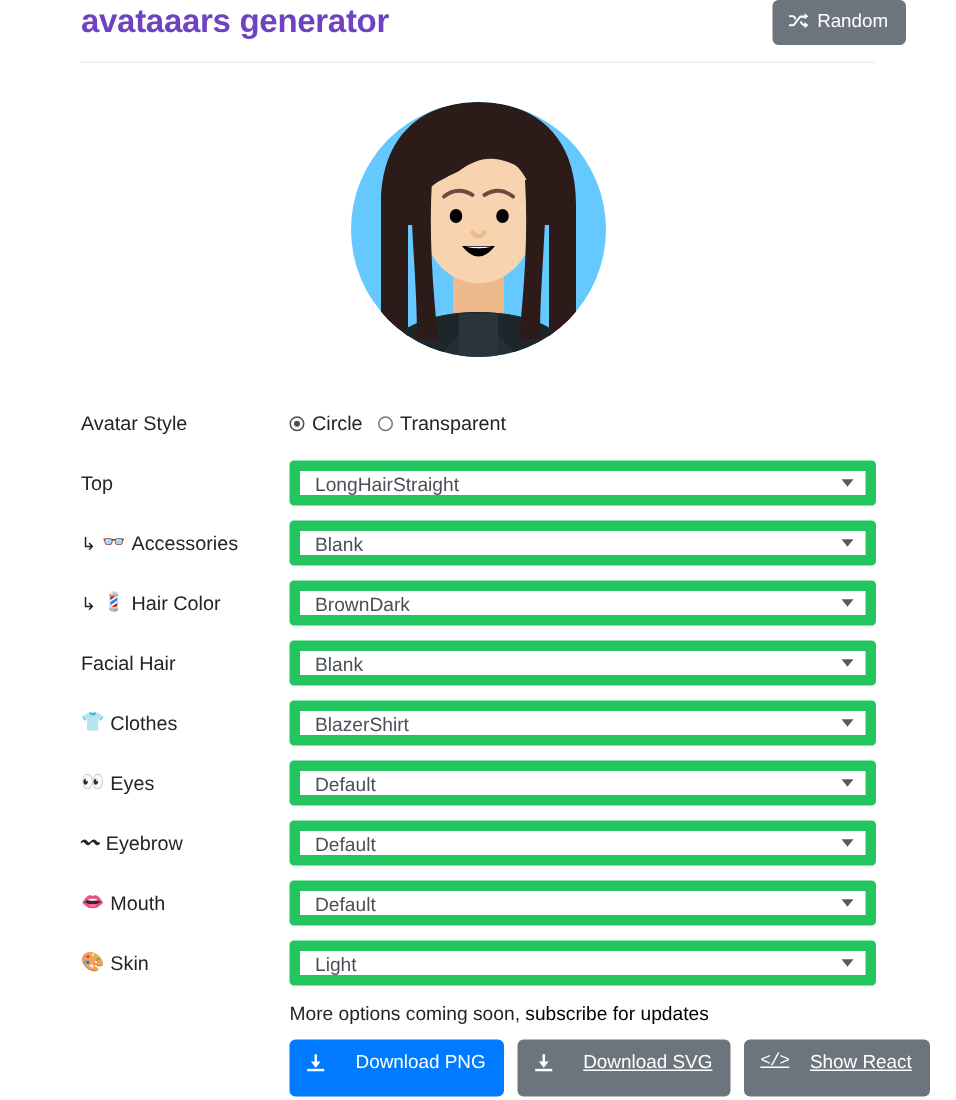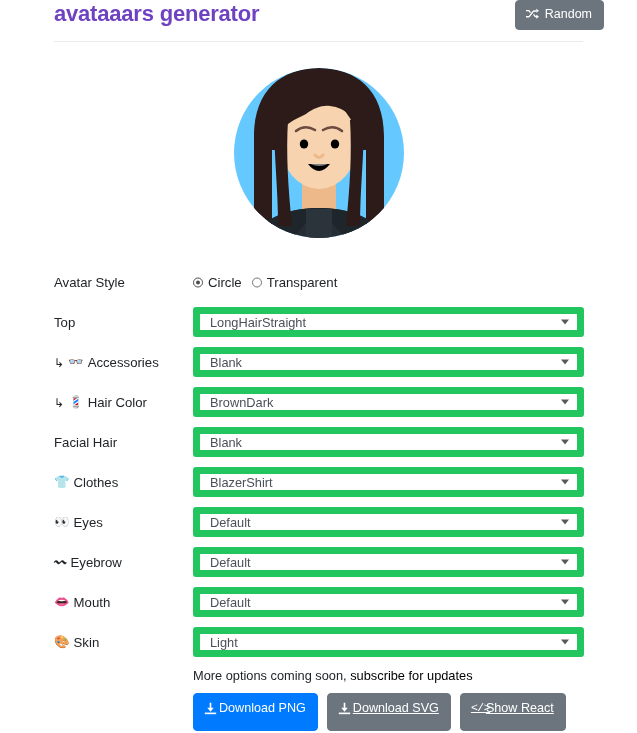--- a/index.html
+++ b/index.html
@@ -89,21 +89,21 @@
     content: ""; position: absolute; left: 2px; top: 2px;
     width: 4px; height: 4px; border-radius: 50%; background: #4d4d4d;
   }
 
   
   .footer { position: absolute; left: 193px; top: 668px; width: 420px; }
   .more-text { font-size: 12.8px; color: #212529; margin-bottom: 10px; }
   .more-text a { color: #000000; text-decoration: none; }
   .btn-row { display: flex; gap: 9px; align-items: center; }
   .btn {
-    display: flex; align-items: flex-end; gap: 2px;
+    display: flex; align-items: flex-end; gap: 20px;
     font-size: 12.6px; line-height: 1; border-radius: 4px;
     padding: 8px 11px 15px 10px; cursor: pointer; white-space: nowrap;
     border: 1px solid transparent; color: #fff;
   }
   .btn-primary { background: #007bff; border-color: #007bff; }
   .btn-secondary { background: #6c757d; border-color: #6c757d; text-decoration: underline; }
   .btn .ic { display:inline-block; width: 13px; height: 13px; }
   .btn .codeic { font-size: 11.5px; font-family: "Liberation Mono", monospace; letter-spacing: -0.5px; }
 </style>
 </head>

